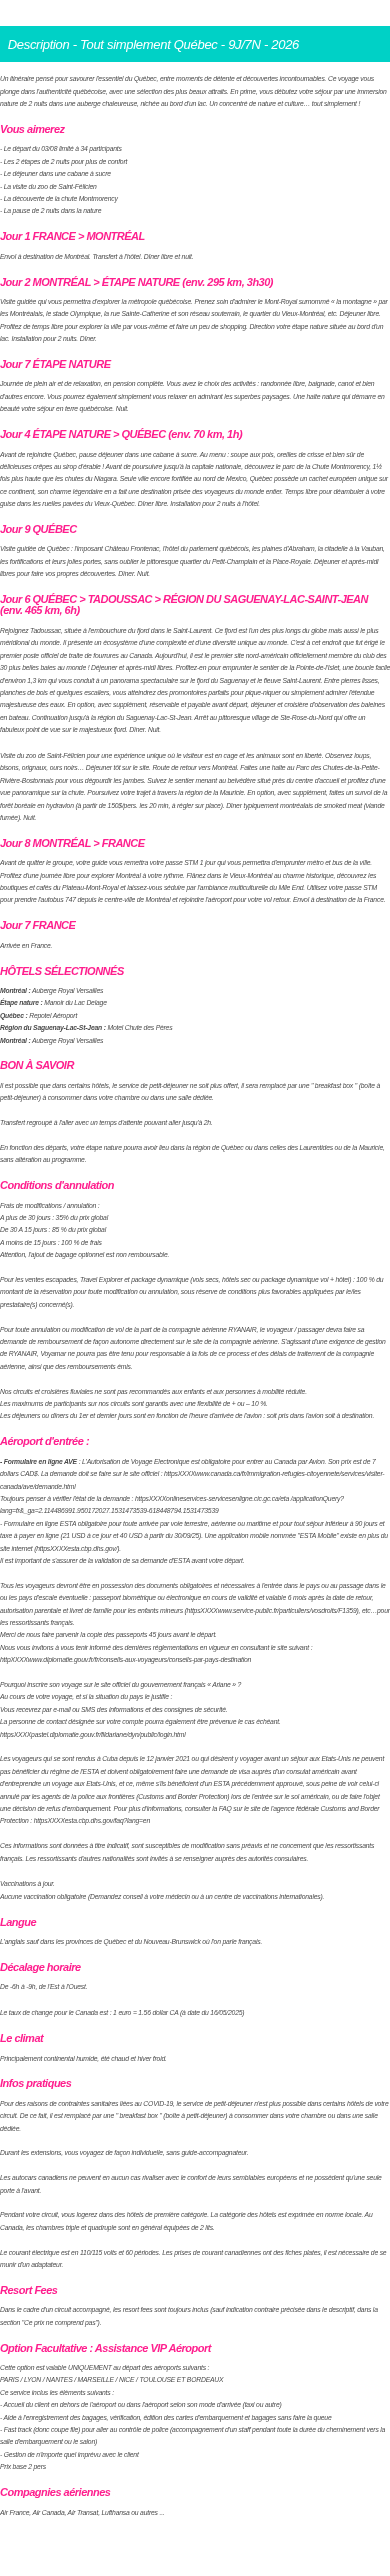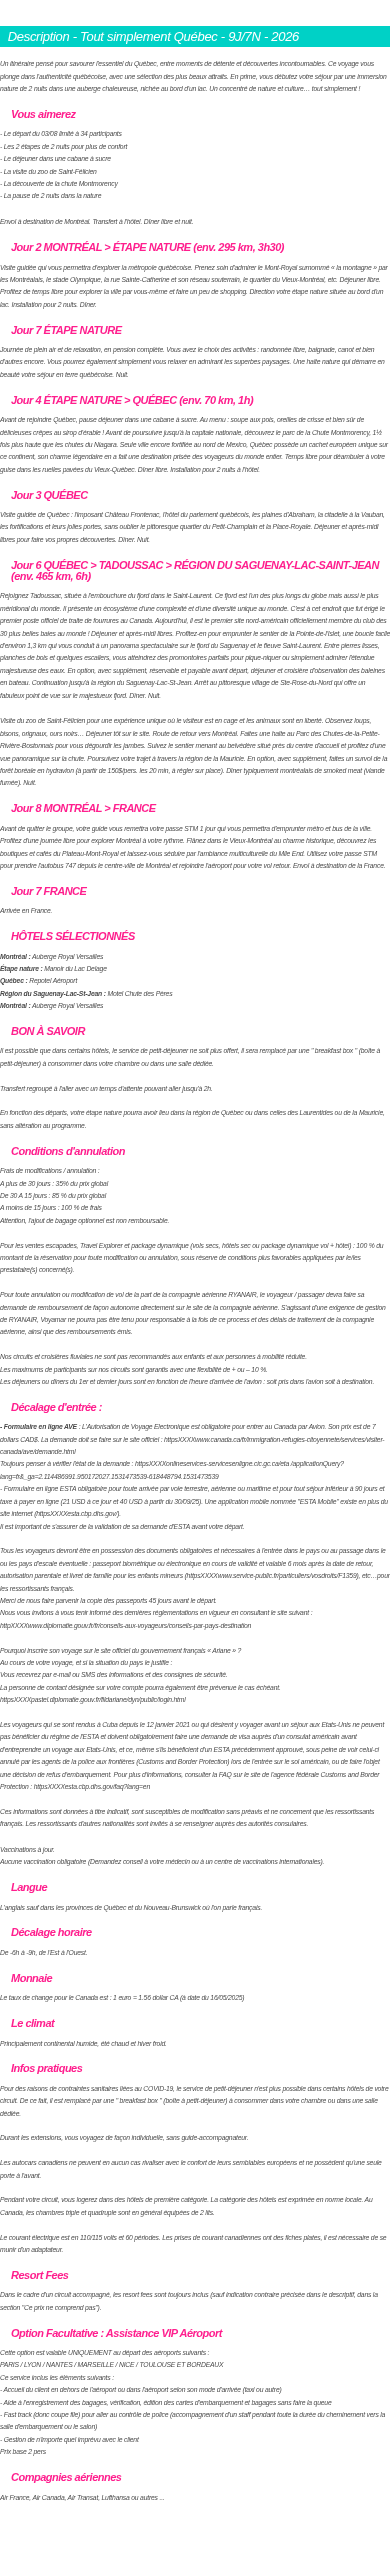--- a/index.html
+++ b/index.html
@@ -4,21 +4,21 @@
 <style>
   html, body { margin: 0; padding: 0; background: #ffffff; }
   body {
     width: 391px;
     font-family: "Liberation Sans", "DejaVu Sans", sans-serif;
     color: #4a4a4a;
   }
   .page { padding: 26px 0 20.6px 0; }
   .banner {
     background: #00d1c6;
-    height: 21px;
+    height: 36px;
     display: flex;
     align-items: center;
     padding-left: 7.7px;
     margin-bottom: 11.3px;
   }
   .banner-title {
     color: #ffffff;
     font-style: italic;
     font-size: 13px;
     letter-spacing: -0.3px;
@@ -36,21 +36,20 @@
   p + p { margin-top: 12.4px; }
   .section { margin-bottom: 13.4px; }
   h2 {
     color: #ff1f8e;
     font-style: italic;
     font-weight: 700;
     font-size: 11px;
     line-height: 11.3px;
     letter-spacing: -0.5px;
     margin: 0 0 8.2px 0;
-    padding-left: 11px;
   }
   .lines .line { display: block; }
   b, .label { font-weight: 700; }
   .gap { height: 12.4px; }
 </style>
 </head>
 <body>
 
 <div class="page">
 
@@ -70,36 +69,37 @@
         <span class="line">- Le départ du 03/08 limité à 34 participants</span>
         <span class="line">- Les 2 étapes de 2 nuits pour plus de confort</span>
         <span class="line">- Le déjeuner dans une cabane à sucre</span>
         <span class="line">- La visite du zoo de Saint-Félicien</span>
         <span class="line">- La découverte de la chute Montmorency</span>
         <span class="line">- La pause de 2 nuits dans la nature</span>
       </div>
     </div>
 
     <div class="section">
+      <h2>Jour 1 FRANCE &gt; MONTRÉAL</h2>
       <p>Envol à destination de Montréal. Transfert à l'hôtel. Dîner libre et nuit.</p>
     </div>
     <div class="section">
       <h2>Jour 2 MONTRÉAL &gt; ÉTAPE NATURE (env. 295 km, 3h30)</h2>
       <p>Visite guidée qui vous permettra d'explorer la métropole québécoise. Prenez soin d'admirer le Mont-Royal surnommé « la montagne » par les Montréalais, le stade Olympique, la rue Sainte-Catherine et son réseau souterrain, le quartier du Vieux-Montréal, etc. Déjeuner libre. Profitez de temps libre pour explorer la ville par vous-même et faire un peu de shopping. Direction votre étape nature située au bord d'un lac. Installation pour 2 nuits. Dîner.</p>
     </div>
     <div class="section">
       <h2>Jour 7 ÉTAPE NATURE</h2>
       <p>Journée de plein air et de relaxation, en pension complète. Vous avez le choix des activités : randonnée libre, baignade, canot et bien d'autres encore. Vous pourrez également simplement vous relaxer en admirant les superbes paysages. Une halte nature qui démarre en beauté votre séjour en terre québécoise. Nuit.</p>
     </div>
     <div class="section">
       <h2>Jour 4 ÉTAPE NATURE &gt; QUÉBEC (env. 70 km, 1h)</h2>
       <p>Avant de rejoindre Québec, pause déjeuner dans une cabane à sucre. Au menu : soupe aux pois, oreilles de crisse et bien sûr de délicieuses crêpes au sirop d'érable ! Avant de poursuivre jusqu'à la capitale nationale, découvrez le parc de la Chute Montmorency, 1½ fois plus haute que les chutes du Niagara. Seule ville encore fortifiée au nord de Mexico, Québec possède un cachet européen unique sur ce continent, son charme légendaire en a fait une destination prisée des voyageurs du monde entier. Temps libre pour déambuler à votre guise dans les ruelles pavées du Vieux-Québec. Dîner libre. Installation pour 2 nuits à l'hôtel.</p>
     </div>
     <div class="section">
-      <h2>Jour 3 QUÉBEC</h2>
+      <h2>Jour 9 QUÉBEC</h2>
       <p>Visite guidée de Québec : l'imposant Château Frontenac, l'hôtel du parlement québécois, les plaines d'Abraham, la citadelle à la Vauban, les fortifications et leurs jolies portes, sans oublier le pittoresque quartier du Petit-Champlain et la Place-Royale. Déjeuner et aprés-midi libres pour faire vos propres découvertes. Dîner. Nuit.</p>
     </div>
     <div class="section">
       <h2>Jour 6 QUÉBEC &gt; TADOUSSAC &gt; RÉGION DU SAGUENAY-LAC-SAINT-JEAN (env. 465 km, 6h)</h2>
       <p>Rejoignez Tadoussac, située à l'embouchure du fjord dans le Saint-Laurent. Ce fjord est l'un des plus longs du globe mais aussi le plus méridional du monde. Il présente un écosystème d'une complexité et d'une diversité unique au monde. C'est à cet endroit que fut érigé le premier poste officiel de traite de fourrures au Canada. Aujourd'hui, il est le premier site nord-américain officiellement membre du club des 30 plus belles baies au monde ! Déjeuner et après-midi libres. Profitez-en pour emprunter le sentier de la Pointe-de-l'Islet, une boucle facile d'environ 1,3 km qui vous conduit à un panorama spectaculaire sur le fjord du Saguenay et le fleuve Saint-Laurent. Entre pierres lisses, planches de bois et quelques escaliers, vous atteindrez des promontoires parfaits pour pique-niquer ou simplement admirer l'étendue majestueuse des eaux. En option, avec supplément, réservable et payable avant départ, déjeuner et croisière d'observation des baleines en bateau. Continuation jusqu'à la région du Saguenay-Lac-St-Jean. Arrêt au pittoresque village de Ste-Rose-du-Nord qui offre un fabuleux point de vue sur le majestueux fjord. Dîner. Nuit.</p>
     </div>
     <div class="section">
       <p>Visite du zoo de Saint-Félicien pour une expérience unique où le visiteur est en cage et les animaux sont en liberté. Observez loups, bisons, orignaux, ours noirs… Déjeuner tôt sur le site. Route de retour vers Montréal. Faites une halte au Parc des Chutes-de-la-Petite-Rivière-Bostonnais pour vous dégourdir les jambes. Suivez le sentier menant au belvédère situé près du centre d'accueil et profitez d'une vue panoramique sur la chute. Poursuivez votre trajet à travers la région de la Mauricie. En option, avec supplément, faites un survol de la forêt boréale en hydravion (à partir de 150$/pers. les 20 min, à régler sur place). Dîner typiquement montréalais de smoked meat (viande fumée). Nuit.</p>
     </div>
     <div class="section">
@@ -143,21 +143,21 @@
       <p>Pour toute annulation ou modification de vol de la part de la compagnie aérienne RYANAIR, le voyageur / passager devra faire sa demande de remboursement de façon autonome directement sur le site de la compagnie aérienne. S'agissant d'une exigence de gestion de RYANAIR, Voyamar ne pourra pas être tenu pour responsable à la fois de ce process et des délais de traitement de la compagnie aérienne, ainsi que des remboursements émis.</p>
       <div class="gap"></div>
       <div class="lines">
         <span class="line">Nos circuits et croisières fluviales ne sont pas recommandés aux enfants et aux personnes à mobilité réduite.</span>
         <span class="line">Les maximums de participants sur nos circuits sont garantis avec une flexibilité de + ou – 10 %.</span>
         <span class="line">Les déjeuners ou dîners du 1er et dernier jours sont en fonction de l'heure d'arrivée de l'avion : soit pris dans l'avion soit à destination.</span>
       </div>
     </div>
 
     <div class="section">
-      <h2>Décalage d'entrée :</h2>
+      <h2>Aéroport d'entrée :</h2>
       <div class="lines">
         <span class="line"><span class="label">- Formulaire en ligne AVE</span><span> : L'Autorisation de Voyage Electronique est obligatoire pour entrer au Canada par Avion. Son prix est de 7 dollars CAD$. La demande doit se faire sur le site officiel : httpsXXXXwww.canada.ca/fr/immigration-refugies-citoyennete/services/visiter-canada/ave/demande.html</span></span>
         <span class="line">Toujours penser à vérifier l'état de la demande : httpsXXXXonlineservices-servicesenligne.cic.gc.ca/eta /applicationQuery?lang=fr&amp;_ga=2.114486991.950172027.1531473539-618448794.1531473539</span>
         <span class="line">- Formulaire en ligne ESTA obligatoire pour toute arrivée par voie terrestre, aérienne ou maritime et pour tout séjour inférieur à 90 jours et taxe à payer en ligne (21 USD à ce jour et 40 USD à partir du 30/09/25). Une application mobile nommée "ESTA Mobile" existe en plus du site internet (httpsXXXXesta.cbp.dhs.gov/).</span>
         <span class="line">Il est important de s'assurer de la validation de sa demande d'ESTA avant votre départ.</span>
       </div>
       <div class="gap"></div>
       <div class="lines">
         <span class="line">Tous les voyageurs devront être en possession des documents obligatoires et nécessaires à l'entrée dans le pays ou au passage dans le ou les pays d'escale éventuelle : passeport biométrique ou électronique en cours de validité et valable 6 mois après la date de retour, autorisation parentale et livret de famille pour les enfants mineurs (httpsXXXXwww.service-public.fr/particuliers/vosdroits/F1359), etc…pour les ressortissants français.</span>
         <span class="line">Merci de nous faire parvenir la copie des passeports 45 jours avant le départ.</span>
@@ -187,21 +187,20 @@
       <h2>Langue</h2>
       <p>L'anglais sauf dans les provinces de Québec et du Nouveau-Brunswick où l'on parle français.</p>
     </div>
 
     <div class="section">
       <h2>Décalage horaire</h2>
       <p>De -6h à -9h, de l'Est à l'Ouest.</p>
     </div>
 
     <div class="section">
-      <h2>Monnaie</h2>
       <p>Le taux de change pour le Canada est : 1 euro = 1.56 dollar CA (à date du 16/05/2025)</p>
     </div>
 
     <div class="section">
       <h2>Le climat</h2>
       <p>Principalement continental humide, été chaud et hiver froid.</p>
     </div>
 
     <div class="section">
       <h2>Infos pratiques</h2>

